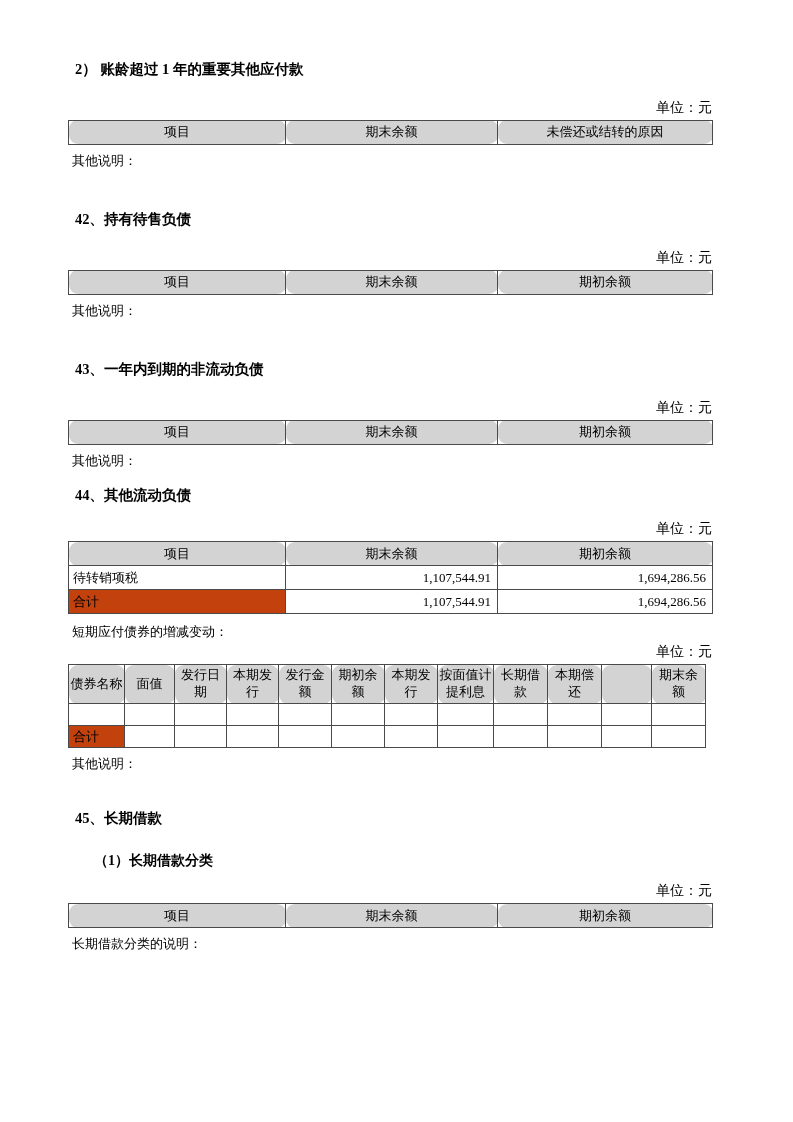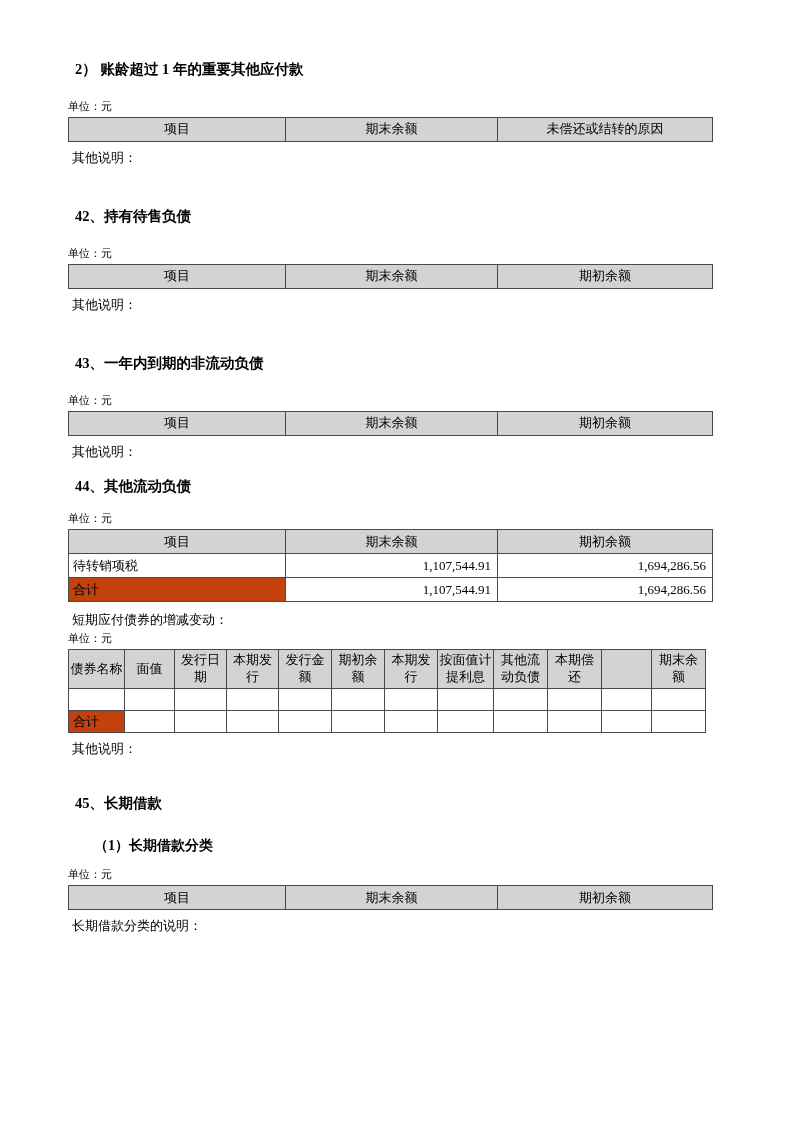--- a/index.html
+++ b/index.html
@@ -6,27 +6,27 @@
   body {
     width: 793px; height: 1122px;
     background: #ffffff; color: #000;
     font-family: "Liberation Serif", "DejaVu Serif", serif;
     overflow: hidden;
   }
   .content { width: 644px; margin-left: 68px; padding-top: 60px; }
 
   .heading { font-size: 14.5px; font-weight: bold; margin: 0 0 0 7px; line-height: 1.3; }
   .subheading { font-size: 14px; font-weight: bold; margin: 24px 0 0 26px; }
-  .unit { font-size: 11px; text-align: left; margin: 20px 0 3px 0; }
+  .unit { font-size: 14px; text-align: right; margin: 20px 0 3px 0; }
   .note { font-size: 13px; margin: 7px 0 0 4px; }
   .intro { font-size: 13px; margin: 9px 0 0 4px; }
 
   table { border-collapse: collapse; table-layout: fixed; width: 528px; font-size: 13px; }
   th, td { border: 1px solid #4a4a4a; padding: 1px 4px; overflow: hidden; }
-  th { background: #d3d3d3; font-weight: normal; text-align: center; height: 21px; }
+  th { background: #d3d3d3; font-weight: normal; text-align: center; height: 21px; border-radius: 9px; }
   td { height: 21px; }
   .cell-item { text-align: left; }
   .cell-num { text-align: right; padding-right: 6px; }
   .cell-total { background: #c2410c; }
 
   .bond th { padding: 2px 1px; line-height: 1.3; height: auto; }
   .bond td { height: 19px; }
 
   .mt-h { margin-top: 40px; }
   .mt-h44 { margin-top: 16px; }
@@ -141,21 +141,21 @@
     <tbody>
         <tr>
       <th>债券名称</th>
       <th>面值</th>
       <th>发行日期</th>
       <th>本期发行</th>
       <th>发行金额</th>
       <th>期初余额</th>
       <th>本期发行</th>
       <th>按面值计提利息</th>
-      <th>其他流动负债</th>
+      <th>长期借款</th>
       <th>本期偿还</th>
       <th></th>
       <th>期末余额</th>
     </tr>
     <tr>
       <td></td>
           <td></td>
       <td></td>
           <td></td>
       <td></td>

